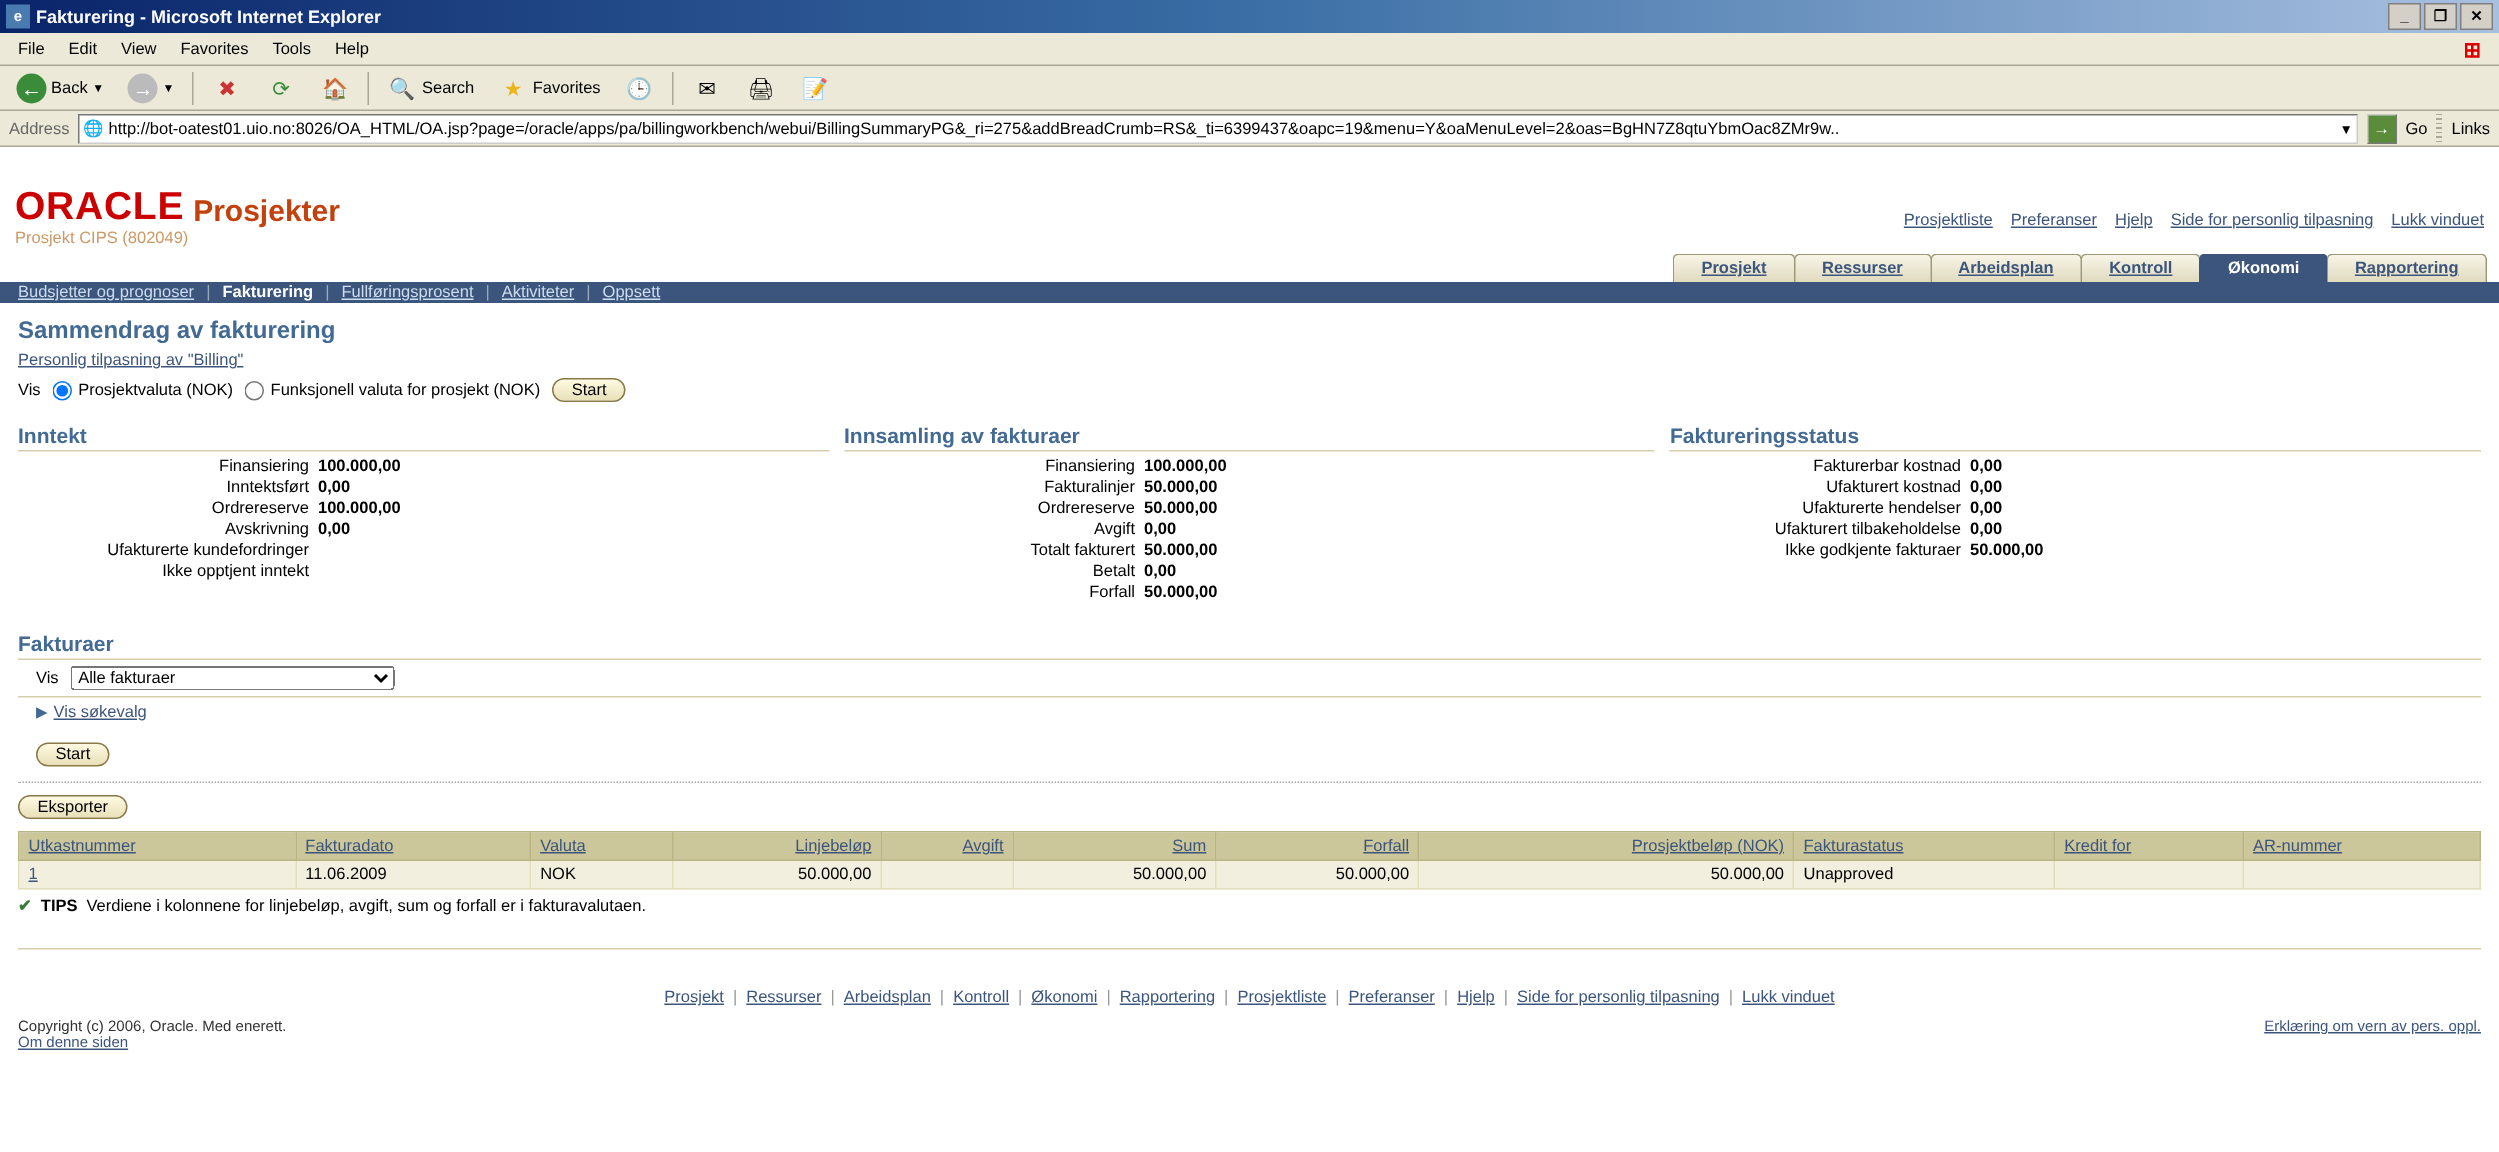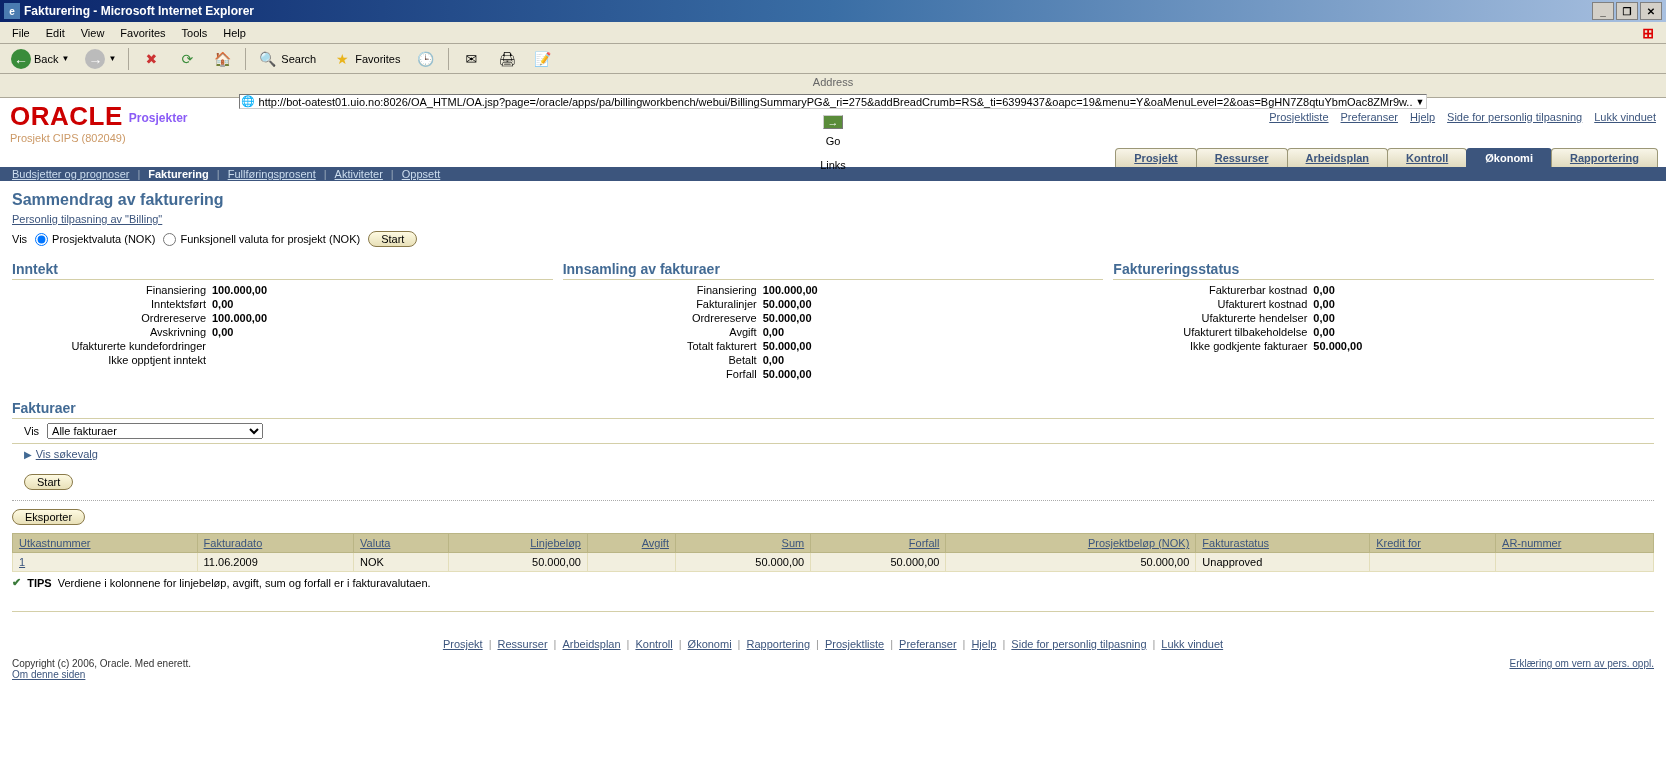--- a/index.html
+++ b/index.html
@@ -16,32 +16,32 @@
 .menubar span { padding:3px 8px; cursor:default; }
 .menubar .win-icon { margin-left:auto; color:#d00; font-weight:bold; font-size:14px; }
 
 
 .toolbar { height:30px; background:#ece9d8; display:flex; align-items:center; padding:2px 4px; border-bottom:1px solid #aca899; gap:2px; }
 .tbtn { display:flex; align-items:center; padding:3px 6px; border:1px solid transparent; border-radius:3px; gap:3px; }
 .tbtn .ic { width:20px; height:20px; display:inline-flex; align-items:center; justify-content:center; font-size:14px; }
 .tsep { width:1px; height:22px; background:#aca899; margin:0 3px; }
 
 
-.addrbar { height:24px; background:#ece9d8; display:flex; align-items:center; padding:2px 6px; gap:6px; border-bottom:1px solid #aca899;flex-direction:column; }
+.addrbar { height:24px; background:#ece9d8; display:flex; align-items:center; padding:2px 6px; gap:6px; border-bottom:1px solid #aca899; }
 .addrbar .addr-label { color:#666; }
 .addrbar .addr-input { flex:1; display:flex; align-items:center; background:#fff; border:1px inset #ccc; height:20px; padding:0 2px; gap:3px; }
 .addrbar .addr-input span.url { flex:1; white-space:nowrap; overflow:hidden; }
 .addrbar .drop { font-size:9px; }
 .addrbar .gobtn { width:20px; height:20px; background:#5a8c3a; color:#fff; display:flex; align-items:center; justify-content:center; border:1px outset #ccc; }
 .addrbar .notch { width:4px; background:repeating-linear-gradient(to bottom,#aca899 0 1px, transparent 1px 3px); height:20px; }
 
 
-.oracle-hdr { padding:3px 10px 0; display:flex; align-items:center; position:relative; }
+.oracle-hdr { padding:24px 10px 0; display:flex; align-items:flex-end; position:relative; }
 .oracle-logo { font-family: 'Arial Black', sans-serif; font-size:26px; color:#cc0000; letter-spacing:.5px; font-weight:900; }
-.oracle-app { font-size:12px; color:#8b5cf6; font-weight:bold; margin-left:6px; margin-top:3px; }
+.oracle-app { font-size:20px; color:#c2410c; font-weight:bold; margin-left:6px; margin-top:3px; }
 .oracle-links { margin-left:auto; font-size:11px; color:#3c557d; display:flex; gap:12px; }
 .oracle-links span { text-decoration:underline; cursor:pointer; }
 
 .proj-name { color:#cc9966; font-size:11px; padding:0 10px 4px; }
 
 
 .tabs1-row { display:flex; justify-content:flex-end; padding:0 8px; }
 .tab1 { background:linear-gradient(to bottom,#f8f5e8,#e0dabe); border:1px solid #9b9777; border-bottom:none; padding:3px 18px; font-weight:bold; color:#3c557d; text-decoration:underline; margin-left:-1px; border-radius:4px 4px 0 0; }
 .tab1.sel { background:#3c557d; color:#fff; border-color:#3c557d; text-decoration:none; }
 

